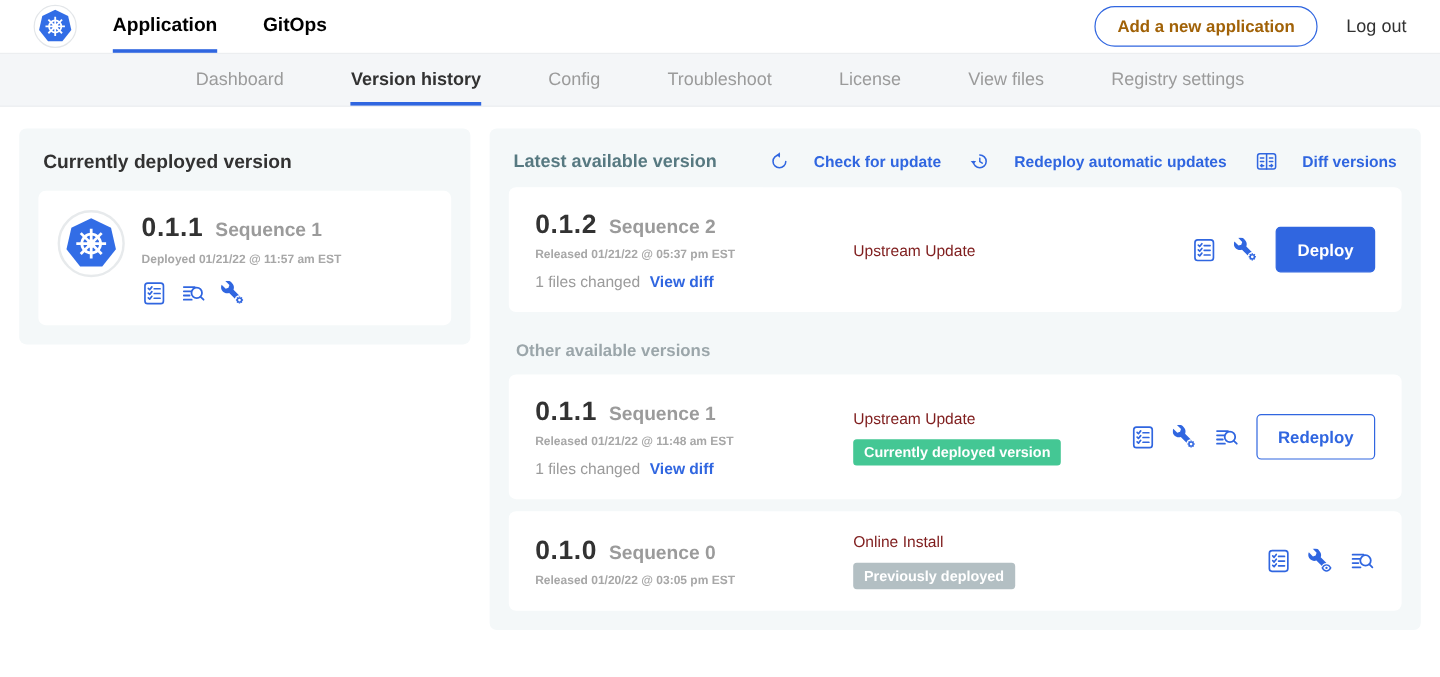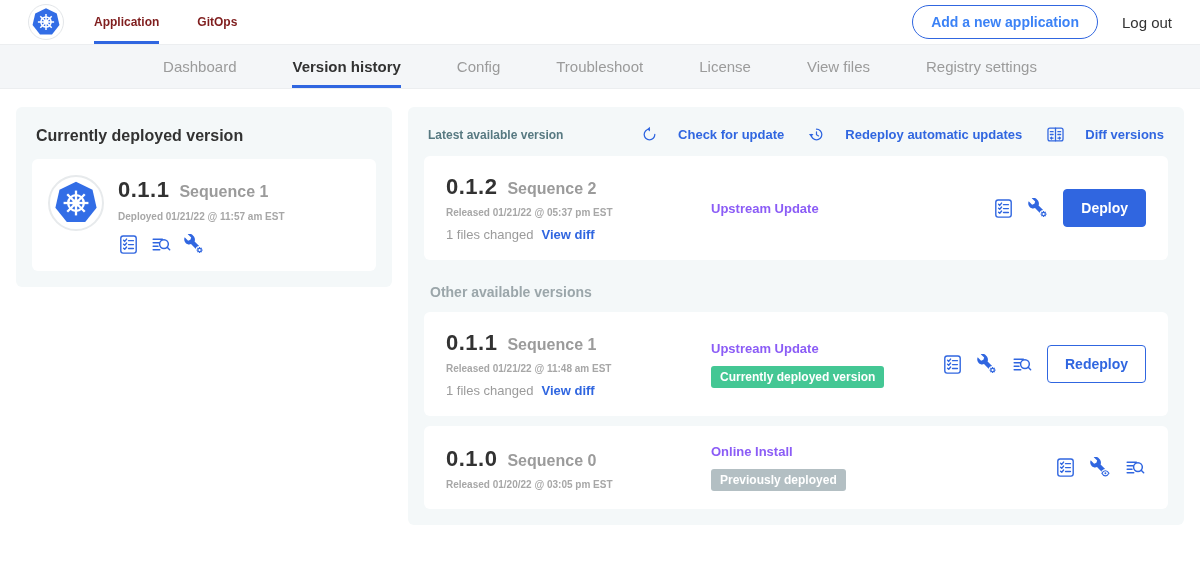--- a/index.html
+++ b/index.html
@@ -7,25 +7,25 @@
     font-family:"Liberation Sans","DejaVu Sans",sans-serif; color:#323232; }
 
   
   .navbar { height:45px; display:flex; align-items:stretch; background:#fff;
     border-bottom:1px solid #eceef0; padding:0 28px; }
   .nav-logo { align-self:center; width:36px; height:36px; border-radius:50%;
     background:#fff; border:1px solid #e3e6e9; display:flex; align-items:center;
     justify-content:center; margin-right:30px; cursor:pointer; }
   .nav-logo svg { width:30px; height:30px; }
   .nav-tabs { display:flex; align-items:stretch; gap:38px; }
-  .nav-tab { display:flex; align-items:center; font-size:12px; font-weight:700;
-    color:#7f1d1d; cursor:pointer; border-bottom:3px solid transparent; padding-top:3px; }
+  .nav-tab { display:flex; align-items:center; font-size:16px; font-weight:700;
+    color:#000000; cursor:pointer; border-bottom:3px solid transparent; padding-top:3px; }
   .nav-tab.active { border-bottom-color:#3066e0; }
   .nav-right { margin-left:auto; display:flex; align-items:center; gap:24px; }
-  .pill-btn { border:1px solid #3066e0; color:#3b82f6; background:#fff;
+  .pill-btn { border:1px solid #3066e0; color:#a16207; background:#fff;
     font-size:14px; font-weight:700; border-radius:18px; padding:8px 18px;
     cursor:pointer; font-family:inherit; }
   .logout { font-size:15px; color:#323232; cursor:pointer; }
 
   
   .subnav { height:44px; background:#f4f6f8; border-bottom:1px solid #eceef0;
     display:flex; justify-content:center; gap:56px; }
   .subnav-item { display:flex; align-items:center; font-size:15px; color:#9b9b9b;
     font-weight:500; cursor:pointer; border-bottom:3px solid transparent; padding-top:3px; }
   .subnav-item.active { color:#323232; font-weight:700; border-bottom-color:#3066e0; }
@@ -43,34 +43,34 @@
   .ver-row { display:flex; align-items:baseline; gap:10px; }
   .ver-num { font-size:22px; font-weight:700; color:#323232; letter-spacing:.5px; }
   .seq { font-size:16px; color:#9b9b9b; font-weight:700; }
   .date-line { font-size:10px; color:#a7a7a7; font-weight:600; margin-top:8px; }
   .icon-row { display:flex; align-items:center; gap:12px; margin-top:12px; }
   .a-icon { width:21px; height:21px; color:#3066e0; cursor:pointer; flex:none; }
 
   
   .right-panel { flex:1; padding:14px 16px 16px 16px; }
   .rp-head { display:flex; align-items:center; margin:4px 4px 12px 4px; }
-  .rp-title { font-size:12px; font-weight:600; color:#577981; }
+  .rp-title { font-size:15px; font-weight:600; color:#577981; }
   .rp-actions { margin-left:auto; display:flex; align-items:center; gap:24px; }
   .link-action { display:flex; align-items:center; gap:20px; color:#3066e0;
     font-size:13px; font-weight:700; cursor:pointer; }
   .link-action .a-icon { width:17px; height:17px; cursor:pointer; }
   .link-action.diff .a-icon { width:19px; height:19px; }
 
   .vcard { background:#fff; border-radius:6px; padding:18px 22px;
     display:grid; grid-template-columns:265px 1fr auto; align-items:center; }
   .vc-left .date-line { margin-top:7px; }
   .files-row { display:flex; align-items:center; gap:8px; margin-top:9px;
     font-size:13px; color:#9b9b9b; font-weight:500; }
   .view-diff { color:#3066e0; font-weight:700; cursor:pointer; }
-  .vc-mid .source { font-size:13px; font-weight:700; color:#8b5cf6; }
+  .vc-mid .source { font-size:13px; font-weight:400; color:#7f1d1d; }
   .badge { display:inline-block; margin-top:10px; padding:4px 9px; border-radius:3px;
     color:#fff; font-size:12px; font-weight:700; }
   .badge.green { background:#44c794; }
   .badge.gray  { background:#b3bfc3; }
   .vc-right { display:flex; align-items:center; gap:14px; }
   .btn { border-radius:4px; font-size:14px; font-weight:700; padding:10px 17px;
     cursor:pointer; font-family:Liberation Sans, sans-serif; }
   .btn.primary { background:#3066e0; border:1px solid #3066e0; color:#fff; }
   .btn.outline { background:#fff; border:1px solid #3066e0; color:#3066e0; }
   .other-title { font-size:14px; font-weight:600; color:#9ba6aa; margin:24px 6px 12px 6px; }

